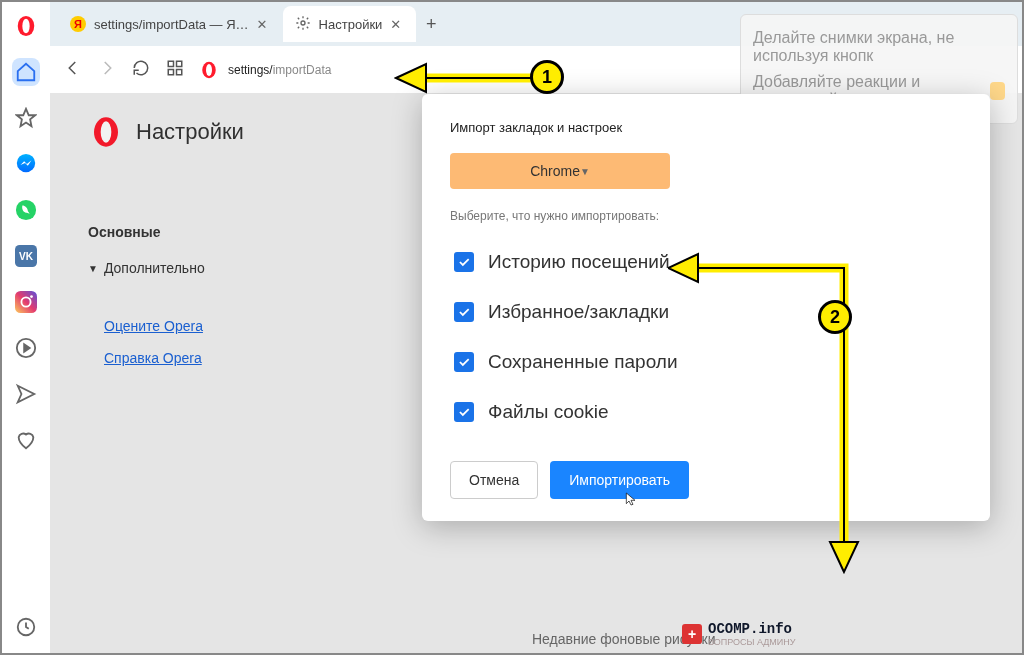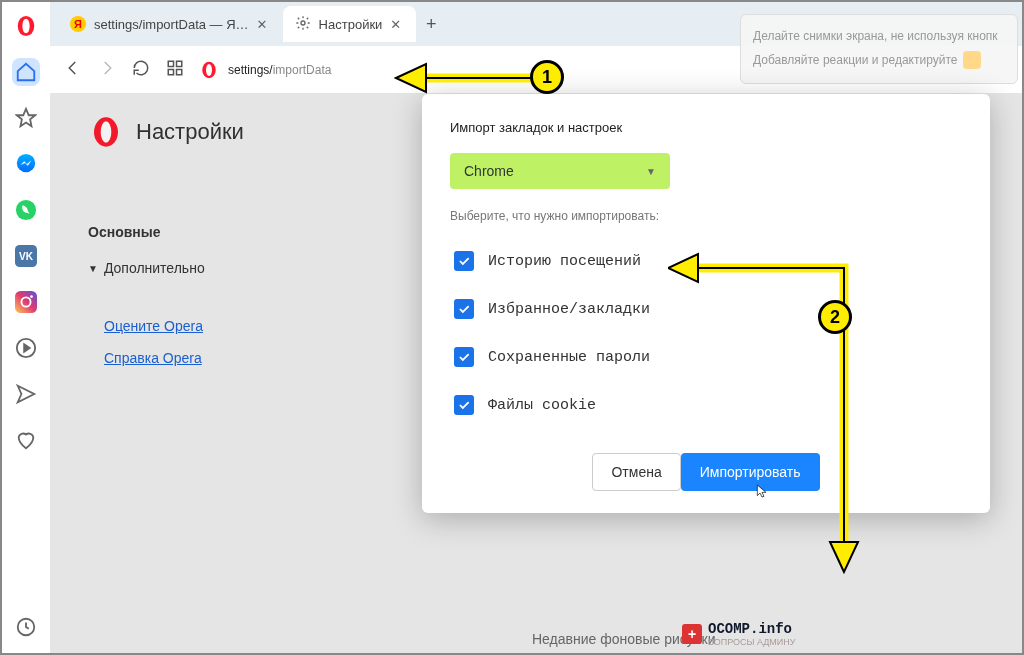--- a/index.html
+++ b/index.html
@@ -40,38 +40,38 @@
     .nav-item { padding: 10px 8px; color: #333; cursor: pointer; }
     .nav-item.bold { font-weight: bold; }
     .nav-expand { display: flex; align-items: center; gap: 6px; }
     .nav-link { color: #1a5fd0; text-decoration: underline; padding: 8px 24px; display: block; cursor: pointer; }
     
     .more-link { position: absolute; right: 36px; top: 170px; color: #1a5fd0; text-decoration: underline; font-size: 14px; cursor: pointer; }
     
     
     .dialog { position: absolute; left: 420px; top: 92px; width: 568px; background: #fff; border-radius: 6px; box-shadow: 0 6px 30px rgba(0,0,0,0.25); padding: 26px 28px 22px; z-index: 10; }
     .dialog-title { font-size: 13px; color: #222; margin-bottom: 18px; }
-    .dropdown { display: flex; align-items: center; justify-content: space-between; background: #bef264; border-radius: 4px; padding: 10px 14px; width: 220px; cursor: pointer; font-size: 14px; color: #333; }
+    .dropdown { display: flex; align-items: center; justify-content: center; background: #fdba74; border-radius: 4px; padding: 10px 14px; width: 220px; cursor: pointer; font-size: 14px; color: #333; }
     .dd-arrow { color: #666; font-size: 10px; }
     .instructions { font-size: 12px; color: #777; margin: 20px 0 14px; }
-    .check-row { display: flex; align-items: center; gap: 14px; padding: 14px 4px; font-size: 15px; color: #333; font-family: Liberation Mono, monospace; }
+    .check-row { display: flex; align-items: center; gap: 14px; padding: 14px 4px; font-size: 19px; color: #333; }
     .checkbox { width: 20px; height: 20px; background: #1a73e8; border-radius: 3px; display: flex; align-items: center; justify-content: center; cursor: pointer; }
     .checkbox svg { width: 14px; height: 14px; stroke: #fff; }
-    .dialog-actions { display: flex; justify-content: center; margin-top: 24px; }
+    .dialog-actions { display: flex; justify-content: flex-start; gap: 12px; margin-top: 24px; }
     .btn { padding: 10px 18px; border-radius: 4px; font-size: 14px; cursor: pointer; border: 1px solid transparent; position: relative; }
     .btn-secondary { background: #fff; border-color: #ccc; color: #333; }
     .btn-primary { background: #1a85ff; color: #fff; }
     .cursor-icon { position: absolute; left: 72px; bottom: -12px; font-size: 14px; color: #000; }
     
     
     .annot { position: absolute; z-index: 50; pointer-events: none; }
     .num-circle { width: 34px; height: 34px; border-radius: 50%; background: #ffed00; border: 3px solid #000; display: flex; align-items: center; justify-content: center; font-weight: bold; font-size: 18px; }
     
     
-    .tooltip-box { position: absolute; right: 4px; top: 12px; width: 278px; background: rgba(245,245,245,0.9); border: 1px solid #ddd; border-radius: 6px; padding: 10px 12px; font-size: 12px; color: #999; z-index: 5; }
+    .tooltip-box { position: absolute; right: 4px; top: 12px; width: 278px; background: rgba(245,245,245,0.9); border: 1px solid #ddd; border-radius: 6px; padding: 10px 12px; font-size: 16px; color: #999; z-index: 5; }
     .tooltip-line { padding: 4px 0; display: flex; align-items: center; gap: 6px; }
     .emoji-face { width: 18px; height: 18px; background: #ffd88a; border-radius: 4px; display: inline-block; }
     
     
     .watermark { position: absolute; bottom: 6px; left: 482px; display: flex; align-items: center; gap: 6px; color: #a99; font-size: 14px; z-index: 4; }
     .watermark .plus { width: 20px; height: 20px; background: #d33; color: #fff; display: flex; align-items: center; justify-content: center; border-radius: 3px; font-weight: bold; }
     .wm-text { color: #0f172a; font-family: Liberation Mono, monospace; }
     .wm-sub { font-size: 9px; display: block; }
     .recent-bg { position: absolute; bottom: 6px; left: 482px; font-size: 14px; color: #666; z-index: 3; }
   </style>

